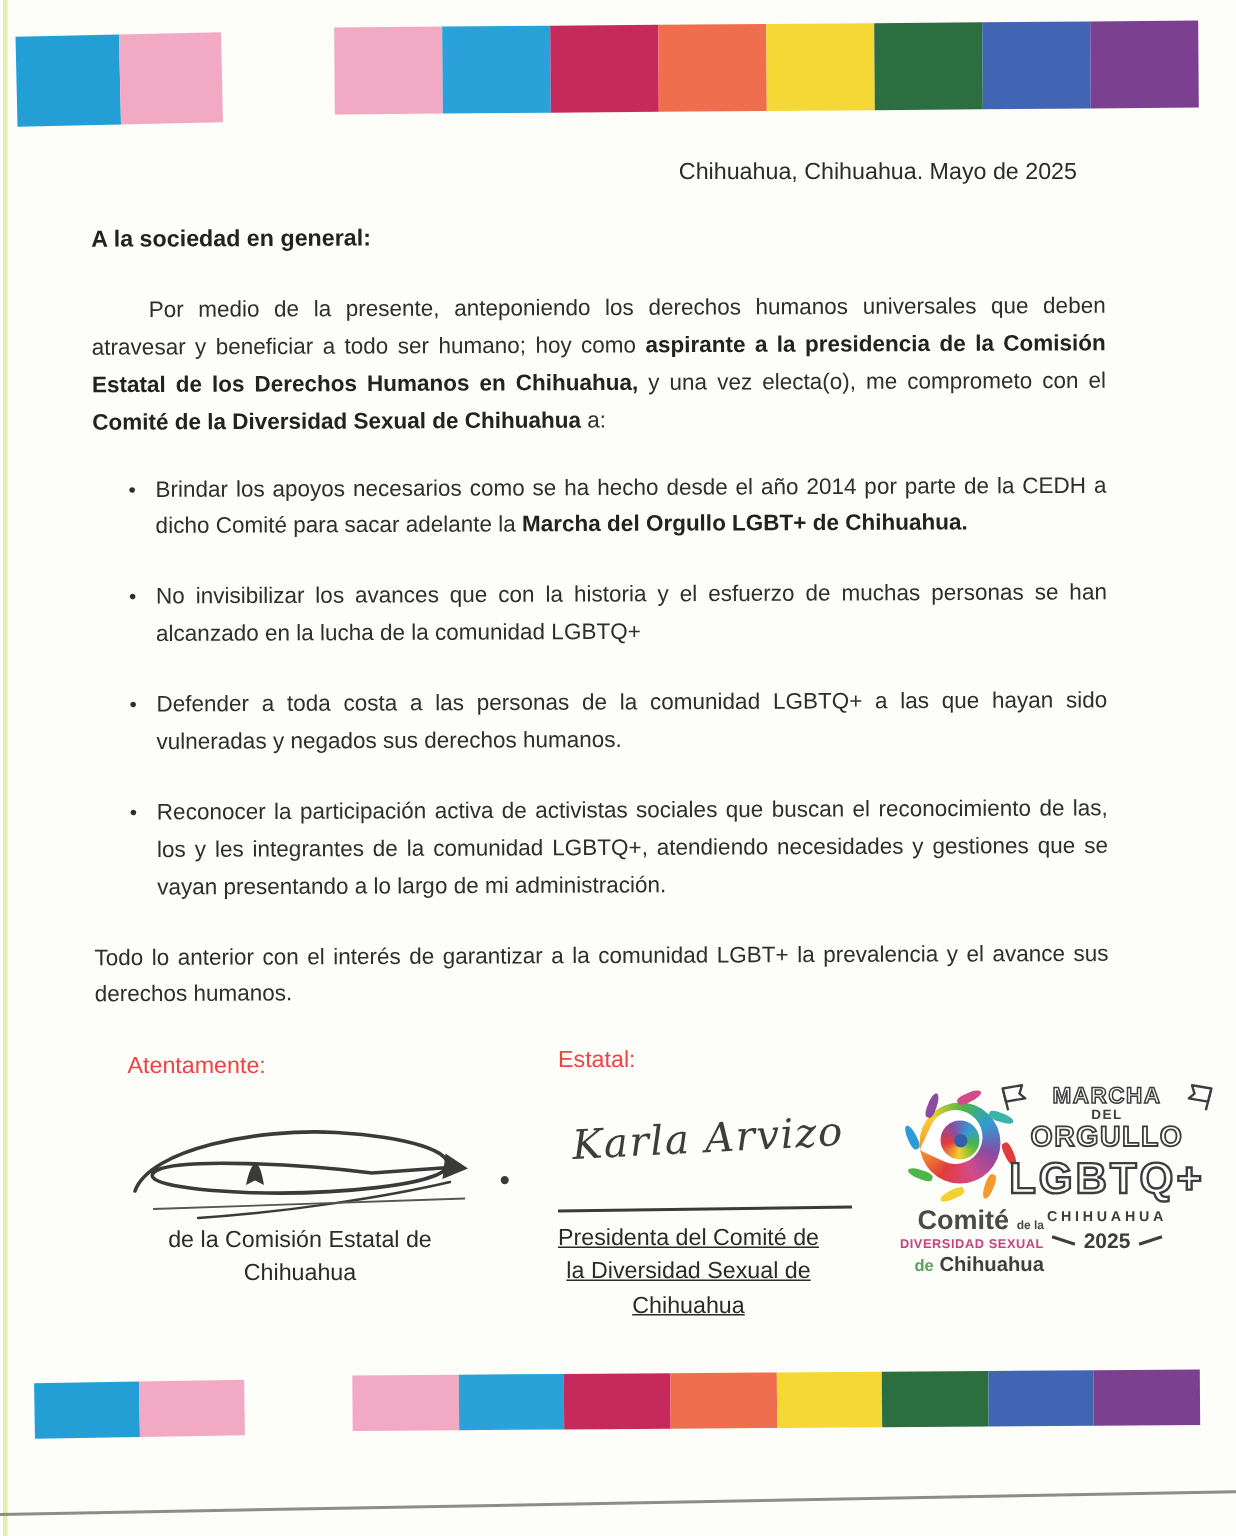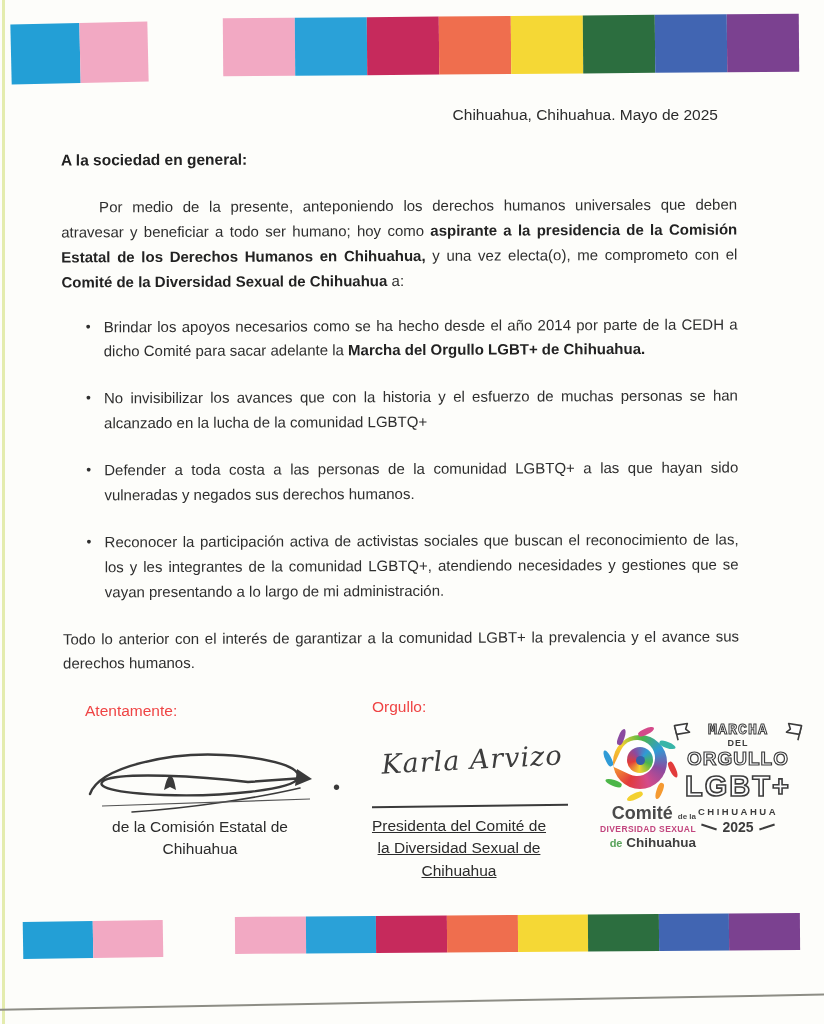--- a/index.html
+++ b/index.html
@@ -62,21 +62,21 @@
   .swirl-dot{position:absolute;left:34px;top:30px;width:9px;height:9px;border-radius:50%;background:#355fa8;}
   .petal{position:absolute;left:50%;top:50%;width:17px;height:6px;margin:-3px 0 0 -8px;border-radius:60% 90% 90% 60%;}
   .comite-line1{margin-top:2px;font-size:18px;font-weight:bold;color:#4a4a4a;line-height:1;}
   .comite-dela{font-size:8px;font-weight:bold;color:#4a4a4a;}
   .comite-line2{font-size:8.5px;font-weight:bold;color:#c2457e;letter-spacing:.4px;margin-top:2px;}
   .comite-line3{font-size:13.5px;font-weight:bold;color:#3f3f3f;margin-top:1px;}
   .comite-line3 .green{color:#58a25a;font-weight:bold;font-size:11px;}
   
   .marcha-logo{left:664px;top:722px;width:148px;text-align:center;color:#3d3d3d;}
   .outline{color:#fff;-webkit-text-stroke:1.2px #3d3d3d;font-weight:800;}
-  .marcha-top{display:flex;align-items:flex-start;justify-content:center;gap:16px;font-family:Liberation Mono, monospace;}
+  .marcha-top{display:flex;align-items:flex-start;justify-content:center;gap:16px;}
   .marcha-word{font-size:15px;letter-spacing:1px;-webkit-text-stroke:1px #3d3d3d;}
   .flag{width:20px;height:18px;}
   .flag-left{transform:rotate(-14deg);}
   .flag-right{transform:rotate(14deg) scaleX(-1);}
   .marcha-del{font-size:9px;font-weight:800;margin-top:-2px;letter-spacing:1px;}
   .marcha-orgullo{font-size:19px;letter-spacing:1px;margin-top:0px;}
   .marcha-lgbt{font-size:29px;letter-spacing:2px;margin-top:0px;-webkit-text-stroke:1.6px #3d3d3d;}
   .marcha-city{font-size:9.5px;font-weight:800;letter-spacing:2.5px;margin-top:3px;}
   .marcha-year{display:flex;align-items:center;justify-content:center;gap:5px;margin-top:2px;font-size:14px;font-weight:800;}
   .year-tick{width:16px;height:0;border-top:2px solid #3d3d3d;}
@@ -126,21 +126,21 @@
   <ul class="commitments">
     <li><span>Brindar los apoyos necesarios como se ha hecho desde el año 2014 por parte de la CEDH a dicho Comité para sacar adelante la </span><span class="bold">Marcha del Orgullo LGBT+ de Chihuahua.</span></li>
     <li><span>No invisibilizar los avances que con la historia y el esfuerzo de muchas personas se han alcanzado en la lucha de la comunidad LGBTQ+</span><span class="bold"></span></li>
     <li><span>Defender a toda costa a las personas de la comunidad LGBTQ+ a las que hayan sido vulneradas y negados sus derechos humanos.</span><span class="bold"></span></li>
     <li><span>Reconocer la participación activa de activistas sociales que buscan el reconocimiento de las, los y les integrantes de la comunidad LGBTQ+, atendiendo necesidades y gestiones que se vayan presentando a lo largo de mi administración.</span><span class="bold"></span></li>
   </ul>
   <p class="closing">Todo lo anterior con el interés de garantizar a la comunidad LGBT+ la prevalencia y el avance sus derechos humanos.</p>
 </div>
 
 <div class="abs sig-label sig-label-left">Atentamente:</div>
-<div class="abs sig-label sig-label-right">Orgullo:</div>
+<div class="abs sig-label sig-label-right">Estatal:</div>
 
 <svg class="abs sig-scrawl" viewBox="0 0 252 92">
   <g fill="none" stroke="#3a3a3a" stroke-width="2.4" stroke-linecap="round">
     <path d="M 18 56 C 28 28, 100 14, 152 17 C 202 20, 230 30, 226 40 C 221 52, 150 59, 92 57 C 44 55, 20 49, 33 42 C 50 34, 128 38, 176 44 L 232 40"></path>
     <path d="M 60 74 C 120 70, 185 60, 228 50" stroke-width="1.6"></path>
   </g>
   <path d="M 225 31 L 240 41 L 223 48 Z" fill="#3a3a3a"></path>
   <path d="M 92 52 C 96 33, 101 33, 104 52 L 98 49 Z" fill="#3a3a3a"></path>
   <line x1="30" y1="68" x2="238" y2="61" stroke="#555" stroke-width="1.2"></line>
 </svg>
@@ -192,20 +192,20 @@
     <span class="outline marcha-word">MARCHA</span>
     <svg class="flag flag-right" viewBox="0 0 20 18">
       <g fill="#fff" stroke="#3d3d3d" stroke-width="1.6" stroke-linejoin="round">
         <line x1="4" y1="2" x2="4" y2="17"></line>
         <path d="M 4 2 L 17 3 L 14 8 L 17 12 L 4 11 Z"></path>
       </g>
     </svg>
   </div>
   <div class="marcha-del">DEL</div>
   <div class="outline marcha-orgullo">ORGULLO</div>
-  <div class="outline marcha-lgbt">LGBT+</div>
+  <div class="outline marcha-lgbt">LGBTQ+</div>
   <div class="marcha-city">CHIHUAHUA</div>
   <div class="marcha-year">
     <span class="year-tick tick-l"></span>
     <span>2025</span>
     <span class="year-tick tick-r"></span>
   </div>
 </div>
 
 </body></html>

